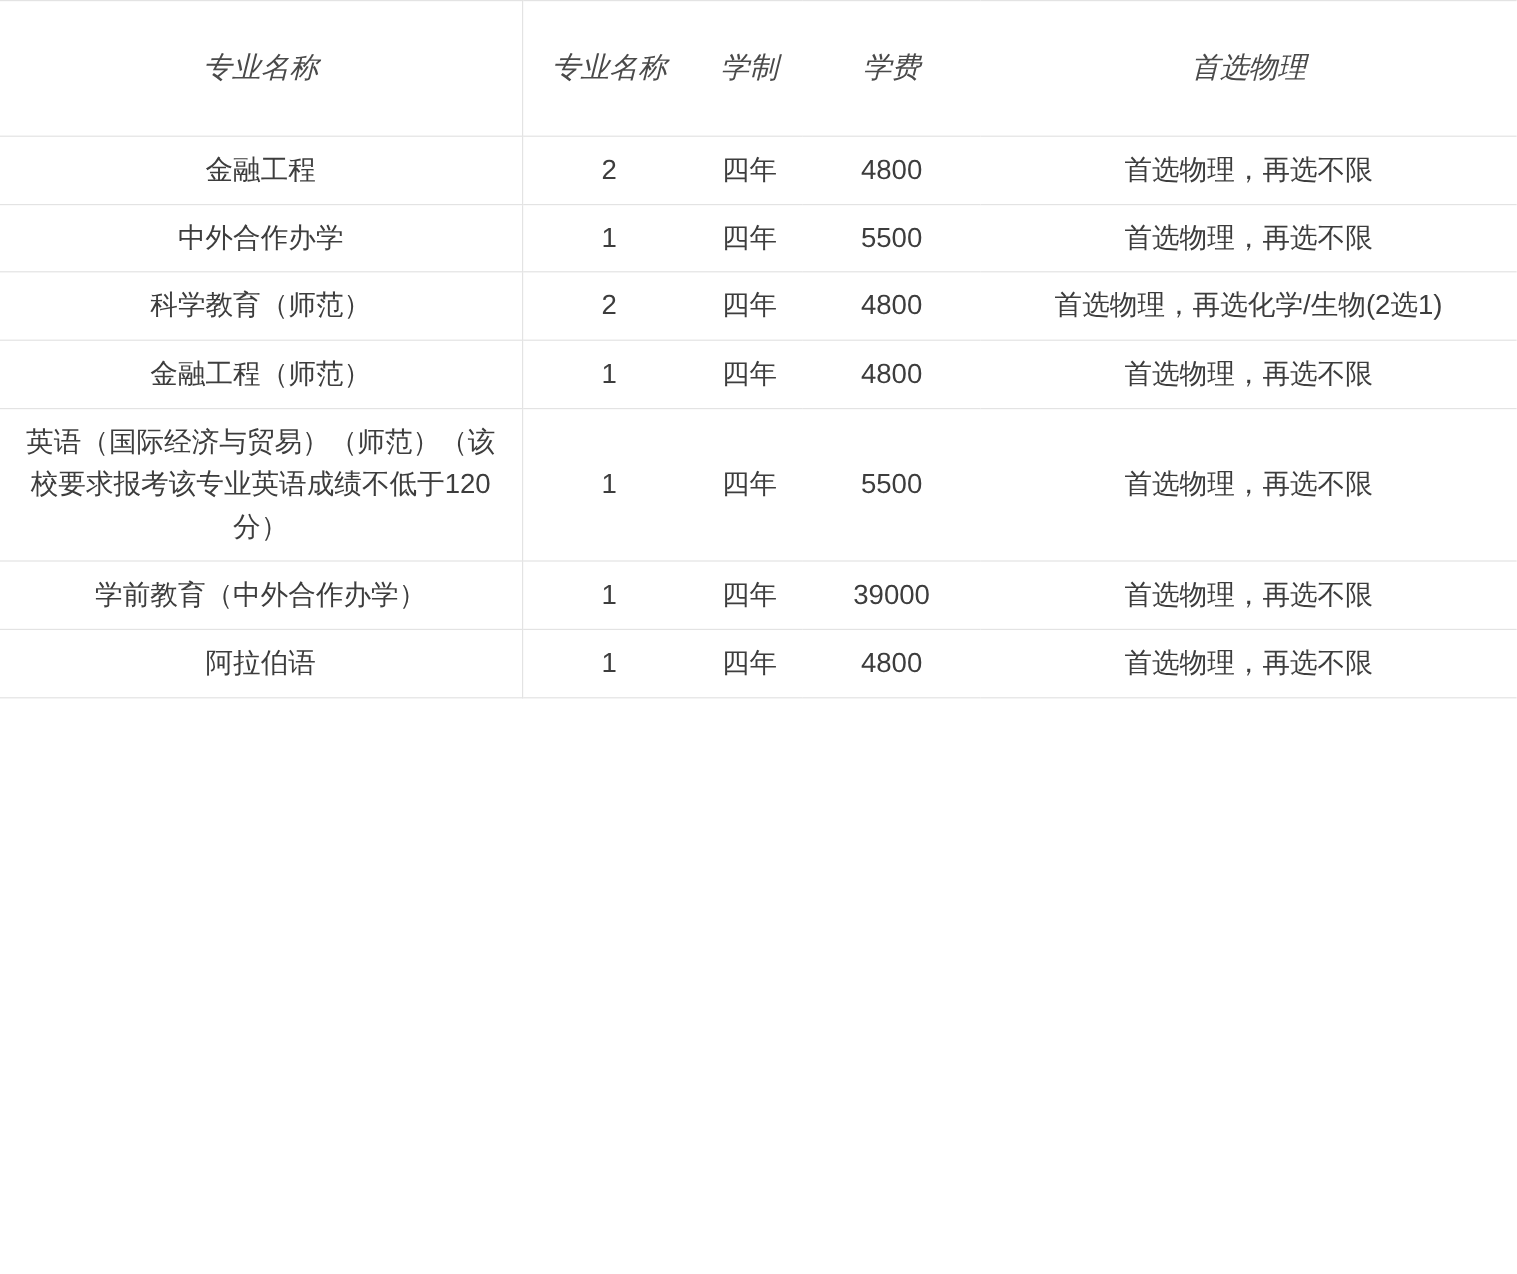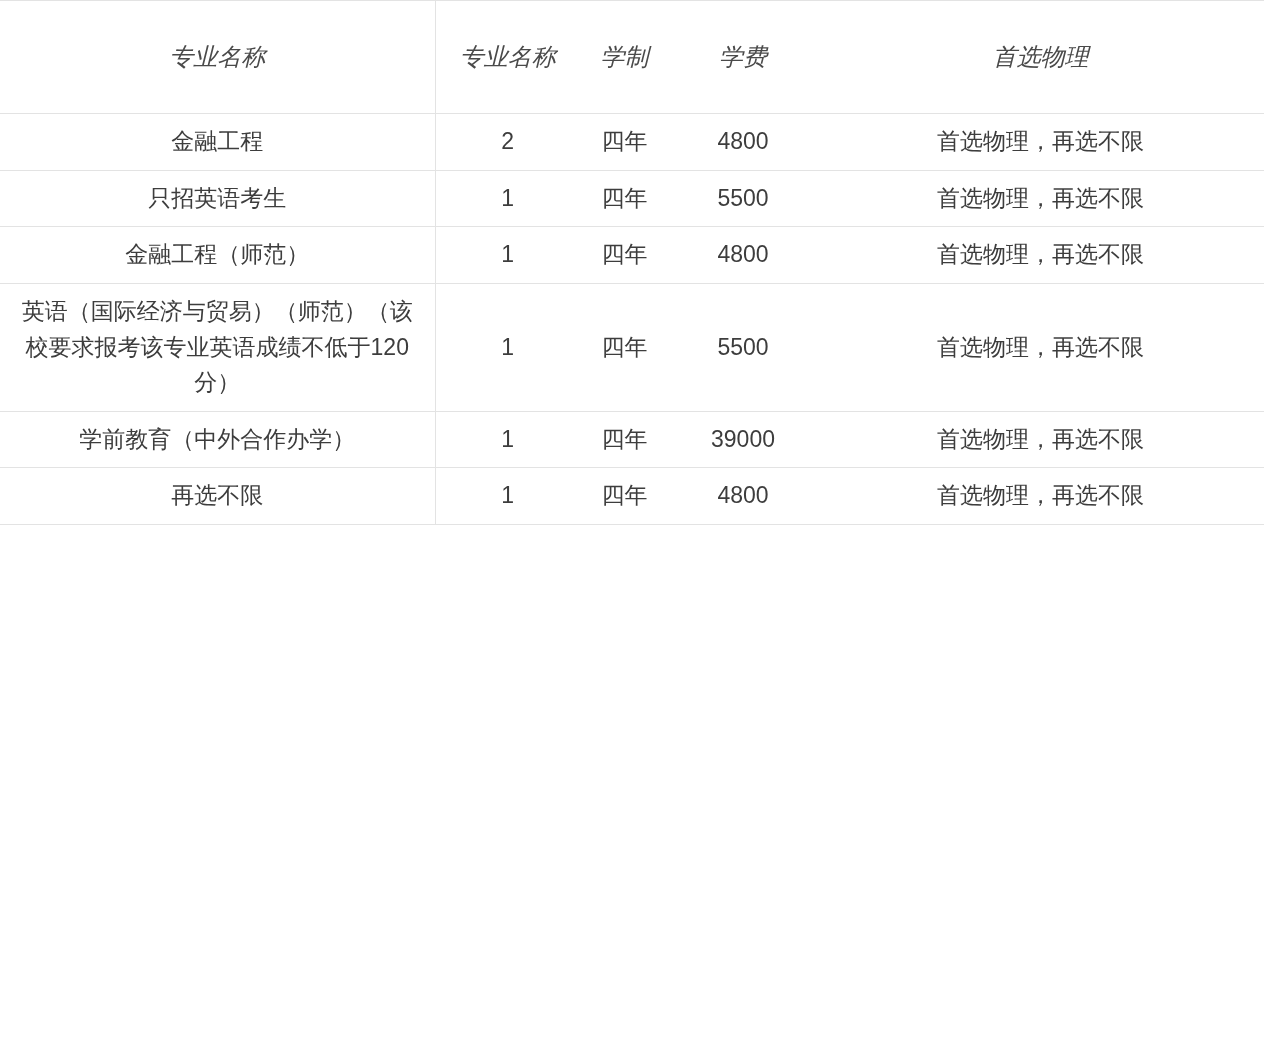--- a/index.html
+++ b/index.html
@@ -88,25 +88,32 @@
   </thead>
   <tbody>
     <tr>
       <td class="name-cell divider">金融工程</td>
       <td>2</td>
       <td>四年</td>
       <td>4800</td>
       <td class="req-cell">首选物理，再选不限</td>
     </tr>
     <tr>
-      <td class="name-cell divider">只招英语考生</td>
+      <td class="name-cell divider">中外合作办学</td>
       <td>1</td>
       <td>四年</td>
       <td>5500</td>
       <td class="req-cell">首选物理，再选不限</td>
+    </tr>
+    <tr>
+      <td class="name-cell divider">科学教育（师范）</td>
+      <td>2</td>
+      <td>四年</td>
+      <td>4800</td>
+      <td class="req-cell">首选物理，再选化学/生物(2选1)</td>
     </tr>
     <tr>
       <td class="name-cell divider">金融工程（师范）</td>
       <td>1</td>
       <td>四年</td>
       <td>4800</td>
       <td class="req-cell">首选物理，再选不限</td>
     </tr>
     <tr>
       <td class="name-cell divider">英语（国际经济与贸易）（师范）（该校要求报考该专业英语成绩不低于120分）</td>
@@ -116,20 +123,20 @@
       <td class="req-cell">首选物理，再选不限</td>
     </tr>
     <tr>
       <td class="name-cell divider">学前教育（中外合作办学）</td>
       <td>1</td>
       <td>四年</td>
       <td>39000</td>
       <td class="req-cell">首选物理，再选不限</td>
     </tr>
     <tr>
-      <td class="name-cell divider">再选不限</td>
+      <td class="name-cell divider">阿拉伯语</td>
       <td>1</td>
       <td>四年</td>
       <td>4800</td>
       <td class="req-cell">首选物理，再选不限</td>
     </tr>
   </tbody>
 </table>
 
 </body></html>

